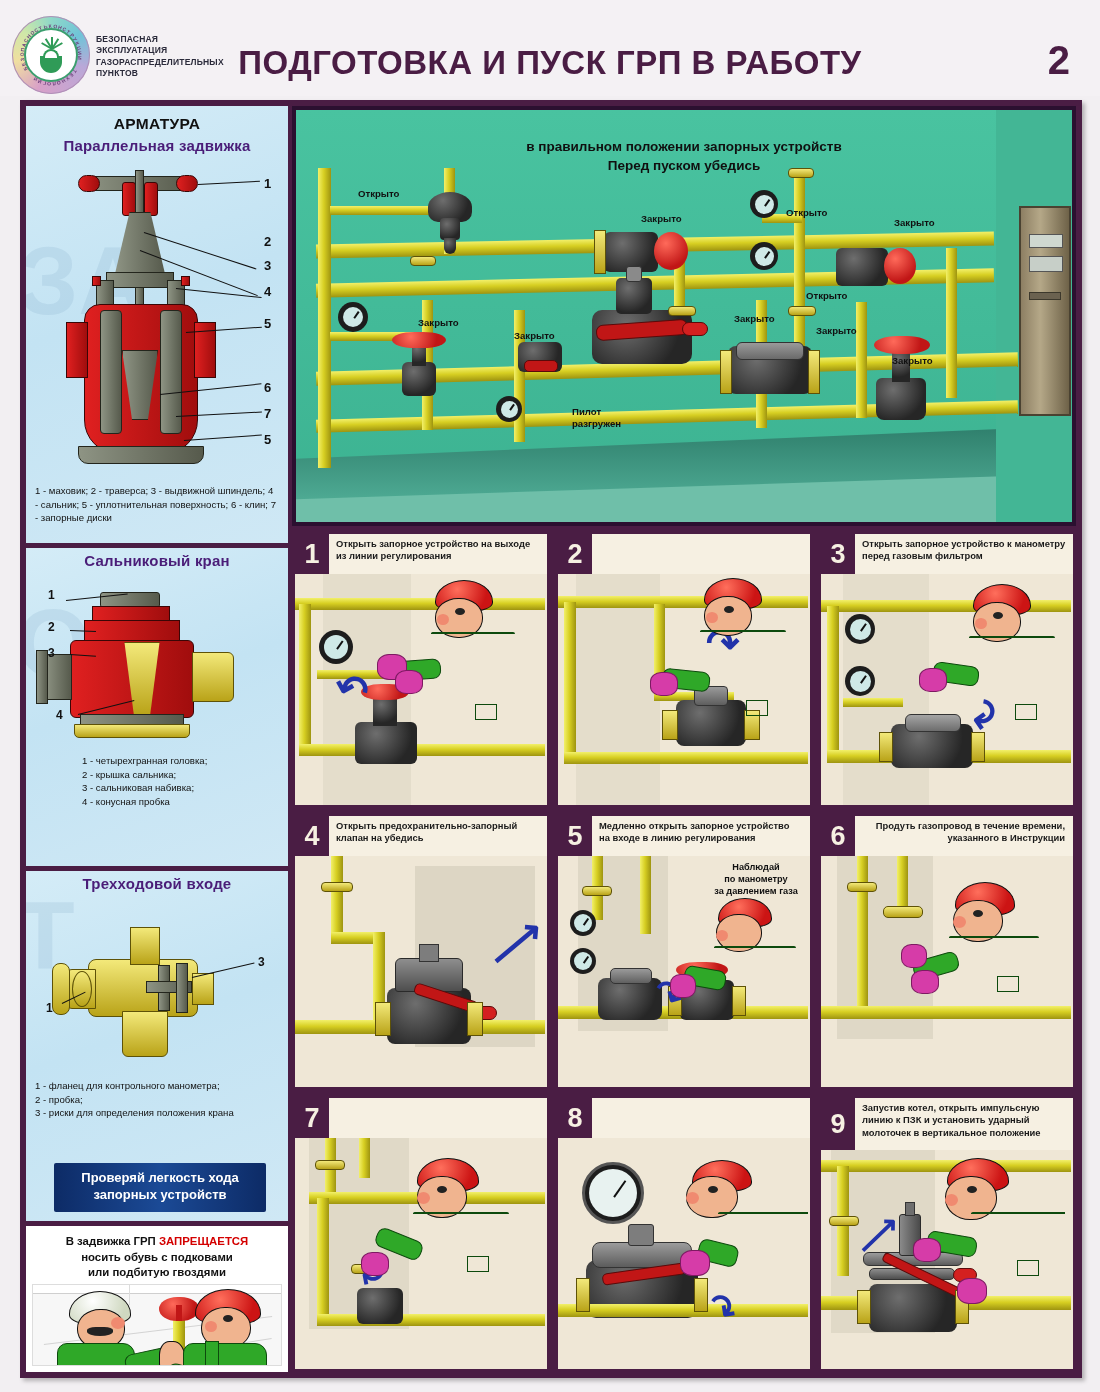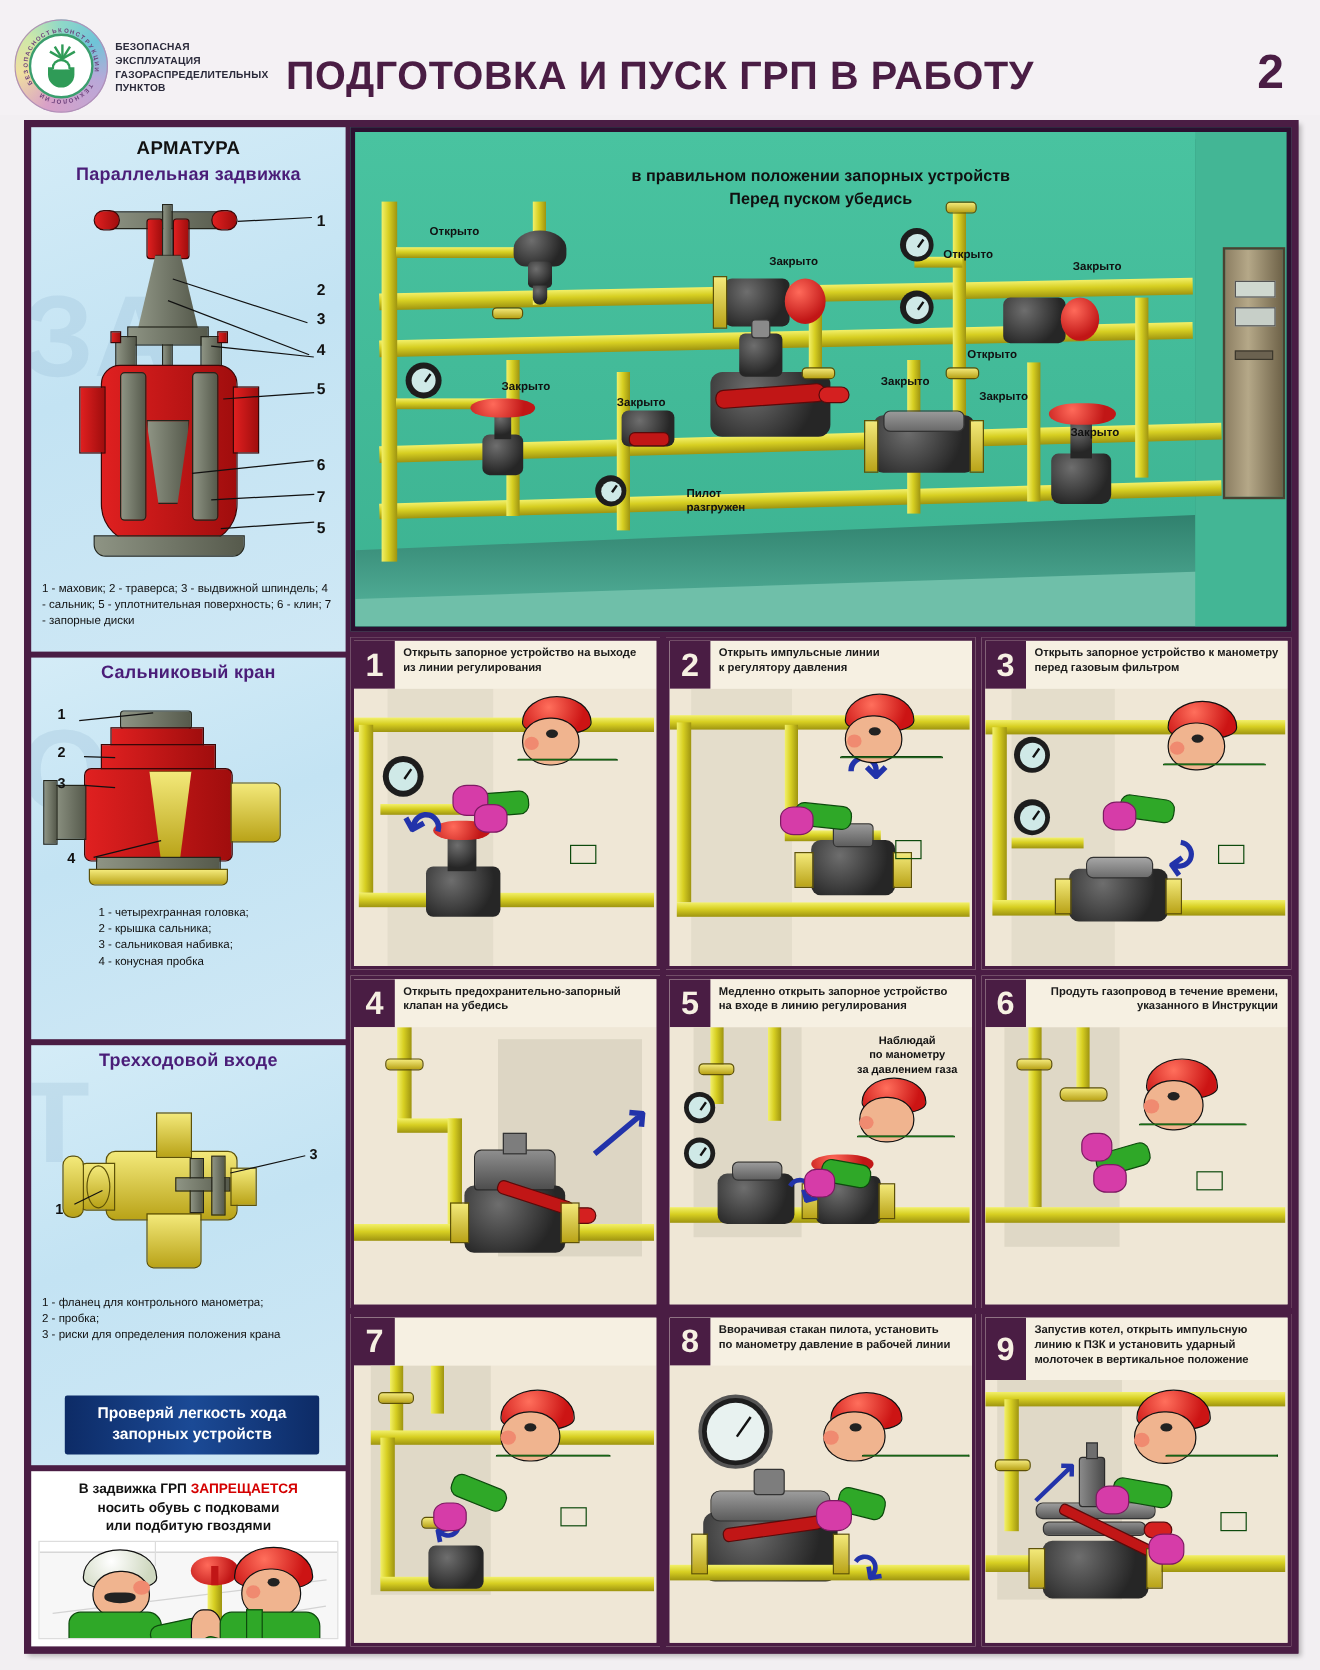--- a/index.html
+++ b/index.html
@@ -591,24 +591,20 @@
             <div class="glove" style="left:82px;top:80px;width:30px;height:26px;"></div>
             <div class="glove" style="left:100px;top:96px;width:28px;height:24px;"></div>
             <div style="position:absolute;left:180px;top:130px;width:22px;height:16px;border:1.5px solid #0d4a0d;"></div>
           </div>
         </div>
       </div>
 
       <div class="step">
         <div class="step-hdr">
           <div class="step-num">2</div>
-          <div class="step-cap">
-            <div>Открыть импульсные линии</div>
-            <div>к регулятору давления</div>
-          </div>
         </div>
         <div class="step-art">
           <div class="wall" style="left:18px;top:0;width:84px;bottom:0;background:#e4ddcb;"></div>
           <div class="pipe" style="left:0;top:22px;width:250px;height:12px;"></div>
           <div class="pipe v" style="left:6px;top:28px;width:12px;height:150px;"></div>
           <div class="pipe" style="left:6px;top:178px;width:244px;height:12px;"></div>
           <div class="pipe v" style="left:96px;top:30px;width:11px;height:96px;"></div>
           <div class="pipe" style="left:96px;top:118px;width:80px;height:9px;"></div>
           <div class="body-dark" style="left:118px;top:126px;width:70px;height:46px;border-radius:8px;"></div>
           <div style="position:absolute;left:136px;top:112px;width:34px;height:20px;background:linear-gradient(#9a9a9a,#5e5e5e);border:1px solid #333;border-radius:4px;"></div>
@@ -788,24 +784,20 @@
             <div class="arm" style="left:80px;top:96px;width:48px;height:20px;transform:rotate(22deg);"></div>
             <div class="glove" style="left:66px;top:114px;width:28px;height:24px;"></div>
             <div style="position:absolute;left:172px;top:118px;width:22px;height:16px;border:1.5px solid #0d4a0d;"></div>
           </div>
         </div>
       </div>
 
       <div class="step">
         <div class="step-hdr">
           <div class="step-num">8</div>
-          <div class="step-cap">
-            <div>Вворачивая стакан пилота, установить</div>
-            <div>по манометру давление в рабочей линии</div>
-          </div>
         </div>
         <div class="step-art">
           <div class="gauge" style="left:24px;top:24px;width:62px;height:62px;border:3px solid #555;">
             <i style="width:48px;height:48px;background:#e8f2f0;"></i>
           </div>
           <div class="body-dark" style="left:28px;top:122px;width:112px;height:58px;border-radius:10px;"></div>
           <div style="position:absolute;left:34px;top:104px;width:100px;height:26px;background:linear-gradient(#9c9c9c,#5c5c5c);border:1px solid #333;border-radius:8px;"></div>
           <div style="position:absolute;left:70px;top:86px;width:26px;height:22px;background:#7d7d7d;border:1px solid #333;border-radius:3px;"></div>
           <div style="position:absolute;left:44px;top:130px;width:84px;height:12px;background:#c11616;border:1px solid #5a0a0a;border-radius:5px;transform:rotate(-8deg);"></div>
           <div class="pipe" style="left:0;top:166px;width:250px;height:13px;"></div>

